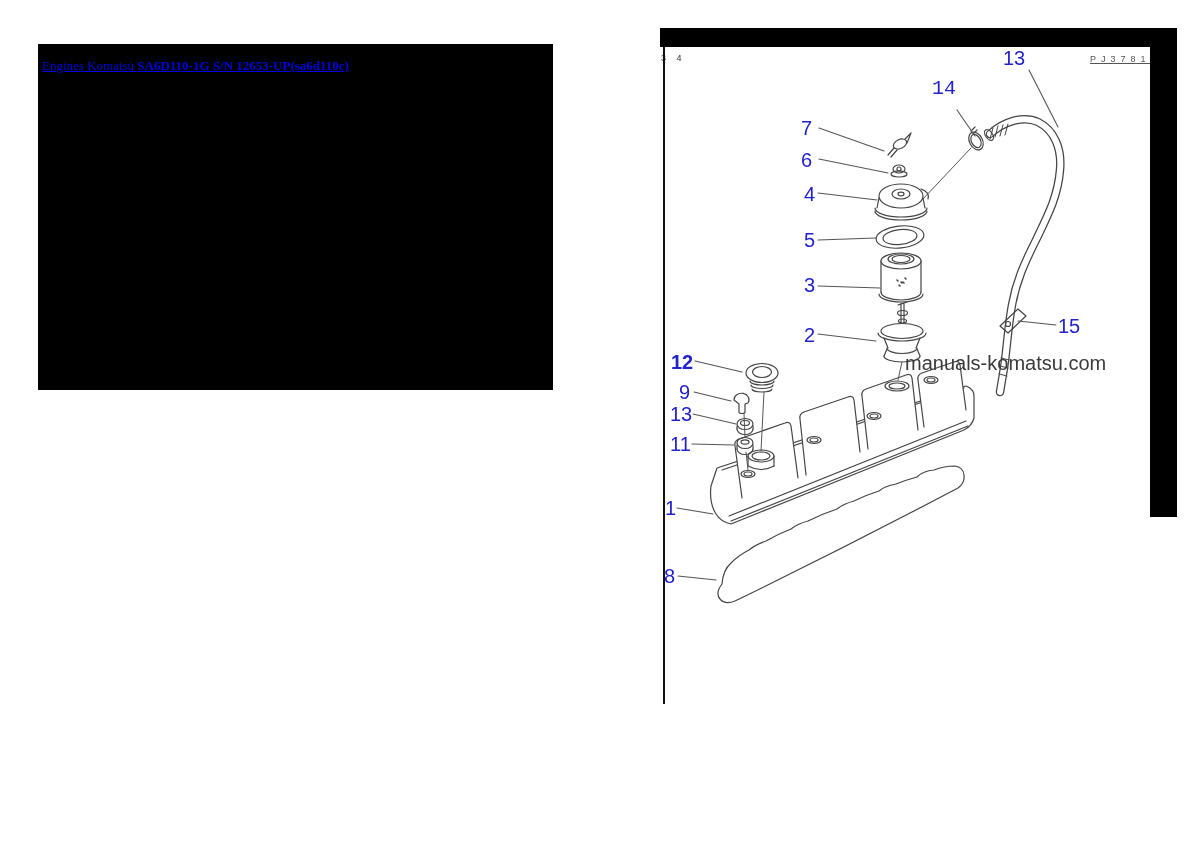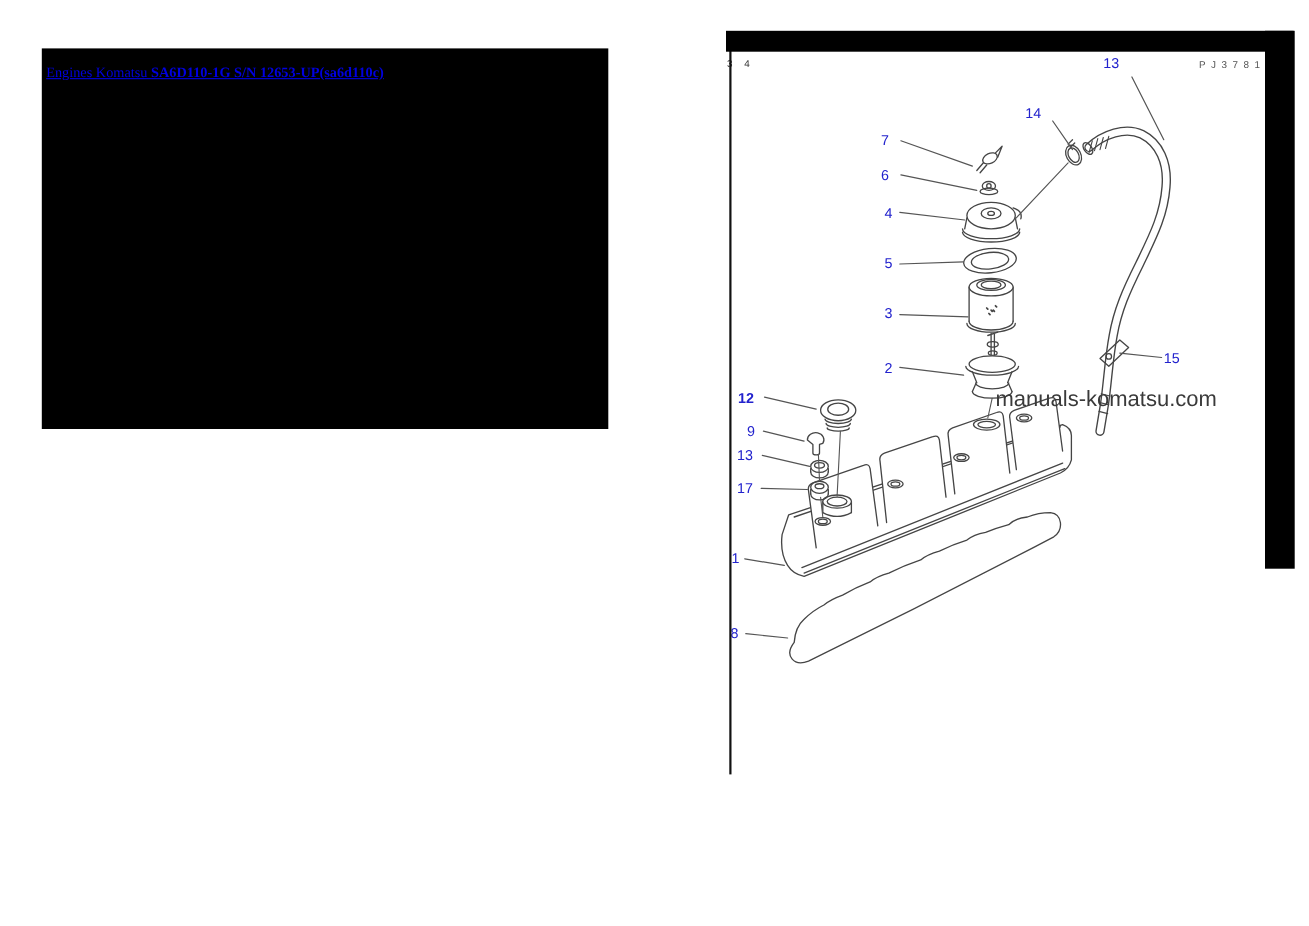--- a/index.html
+++ b/index.html
@@ -12,24 +12,24 @@
       font-family:"Liberation Serif", serif;font-size:13px;text-decoration:underline;}
   .model-link b{font-weight:bold;}
 
   
   .diagram{position:absolute;left:0;top:0;width:1190px;height:602px;margin-left:28px;}
   .dsvg{position:absolute;left:0;top:0;}
   .topbar{position:absolute;left:632px;top:28px;width:516px;height:19px;background:#000;z-index:6;}
   .rightbar{position:absolute;left:1122px;top:28px;width:27px;height:489px;background:#000;z-index:6;}
   .leftline{position:absolute;left:635px;top:44px;width:2px;height:660px;background:#111;z-index:5;}
   .hleft{position:absolute;left:633px;top:53px;font-size:9px;letter-spacing:4px;color:#333;z-index:4;}
-  .hright{position:absolute;left:1062px;top:54px;font-size:9px;letter-spacing:5px;color:#555;z-index:4;}
+  .hright{position:absolute;left:1062px;top:54px;font-size:9px;letter-spacing:5px;color:#555;z-index:4;text-decoration:underline;}
   .watermark{position:absolute;left:877px;top:352px;font-size:20px;color:#3a3a3a;z-index:4;
       font-family:"Liberation Sans", sans-serif;}
-  .callout{position:absolute;color:#2222cd;font-size:13px;line-height:18px;z-index:4;cursor:pointer;}
+  .callout{position:absolute;color:#2222cd;font-size:20px;line-height:18px;z-index:4;cursor:pointer;}
 </style>
 </head>
 <body>
 
 <div class="page">
 
   <div class="left-panel">
     <a class="model-link" href="#"><span>Engines Komatsu </span><b>SA6D110-1G S/N 12653-UP(sa6d110c)</b></a>
   </div>
 
@@ -197,20 +197,20 @@
         <div class="callout" style="left: 637px; top: 499px;">1</div>
         <div class="callout" style="left: 776px; top: 326px;">2</div>
         <div class="callout" style="left: 776px; top: 276px;">3</div>
         <div class="callout" style="left: 776px; top: 185px;">4</div>
         <div class="callout" style="left: 776px; top: 231px;">5</div>
         <div class="callout" style="left: 773px; top: 151px;">6</div>
         <div class="callout" style="left: 773px; top: 119px;">7</div>
         <div class="callout" style="left: 636px; top: 567px;">8</div>
         <div class="callout" style="left: 651px; top: 383px;">9</div>
         <div class="callout" style="left: 642px; top: 405px;">13</div>
-        <div class="callout" style="left: 642px; top: 435px;">17</div>
+        <div class="callout" style="left: 642px; top: 435px;">11</div>
         <div class="callout" style="left: 643px; top: 353px; font-weight: bold;">12</div>
         <div class="callout" style="left: 975px; top: 49px;">13</div>
-        <div class="callout" style="left: 904px; top: 94px;">14</div>
+        <div class="callout" style="left: 904px; top: 80px; font-family: Liberation Mono, monospace;">14</div>
         <div class="callout" style="left: 1030px; top: 317px; text-align: center;">15</div>
       </div>
   </div>
 </div>
 
 </body></html>

